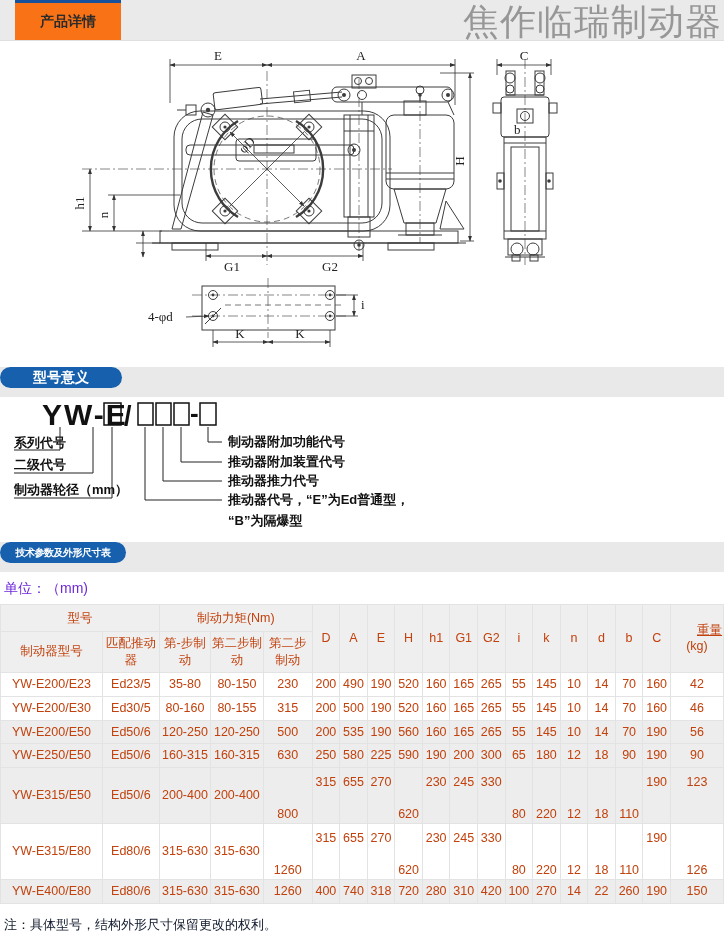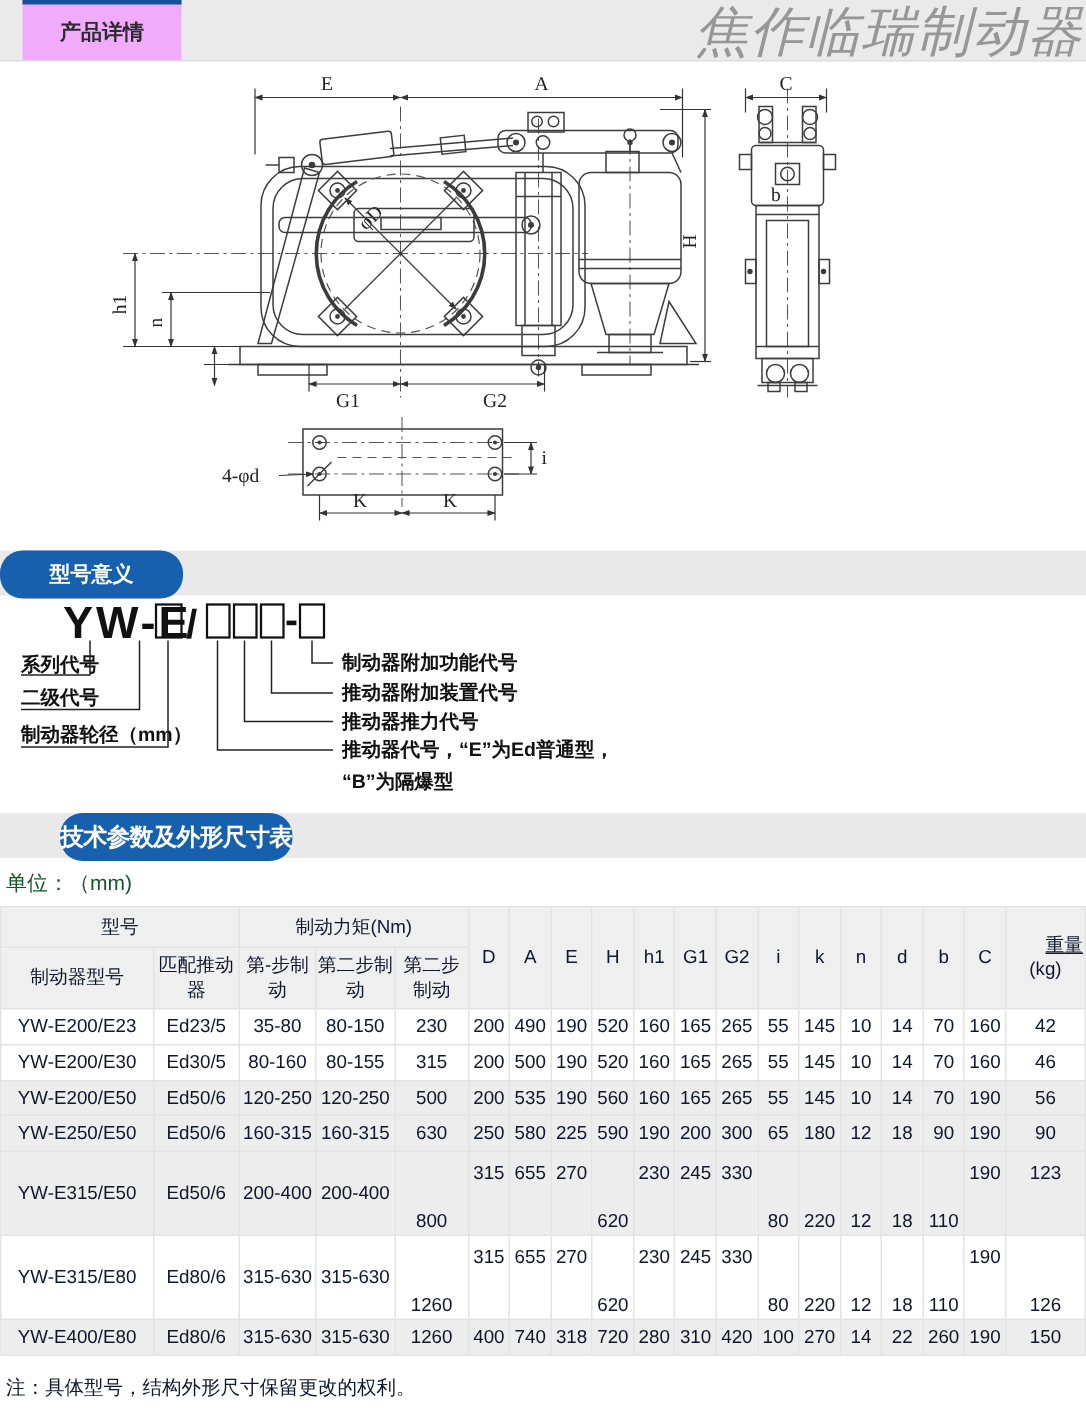--- a/index.html
+++ b/index.html
@@ -1,53 +1,53 @@
 <!DOCTYPE html>
 <html><head>
 <meta charset="utf-8">
 <style>
   html,body{margin:0;padding:0;}
   body{width:724px;background:#fff;font-family:"Liberation Sans",sans-serif;color:#333;}
 
   
   .tabbar{position:relative;height:40px;background:#eaeaea;border-bottom:1px solid #e0e0e0;}
-  .tab{position:absolute;left:15px;top:0;width:106px;height:37px;background:#f0abfc;
+  .tab{position:absolute;left:15px;top:0;width:106px;height:37px;background:#f97316;
        border-top:3px solid #17519c;display:flex;align-items:center;justify-content:center;
        font-size:14px;font-weight:bold;color:#2b2b2b;}
   .watermark{position:absolute;right:2px;top:0;height:42px;line-height:44px;
        font-family:"DejaVu Serif",serif;font-size:36px;color:#8f8f8f;white-space:nowrap;
-       letter-spacing:1px;opacity:.9;font-style:italic;}
+       letter-spacing:1px;opacity:.9;}
 
   
   .drawing{margin-top:4px;height:322px;}
   .mech{stroke:#3c3c3c;stroke-width:1;fill:none;}
   .mech2{stroke:#3c3c3c;stroke-width:2.4;fill:none;}
   .dim{stroke:#333;stroke-width:.8;fill:none;}
   .cl{stroke:#555;stroke-width:.7;fill:none;stroke-dasharray:10 3 2 3;}
   .dash{stroke:#555;stroke-width:.8;fill:none;stroke-dasharray:6 4;}
   .dimtext{font-family:"Liberation Serif",serif;font-size:13px;fill:#222;}
   .fillg{fill:#3c3c3c;stroke:none;}
 
   
   .section-bar{height:30px;background:#e9e9e9;display:flex;}
-  .section-title{min-width:122px;height:32px;background:#1660ae;color:#fff;font-size:14px;
+  .section-title{min-width:122px;height:21px;background:#1660ae;color:#fff;font-size:14px;
        font-weight:bold;display:flex;align-items:center;justify-content:center;white-space:nowrap;border-radius:15px;}
-  .section-title.tight{min-width:126px;font-size:16px;letter-spacing:-.5px;margin-left:40px;}
+  .section-title.tight{min-width:126px;font-size:10px;letter-spacing:-.5px;}
 
   .model-svg{display:block;height:145px;}
   .mlabel{font-size:13px;font-weight:bold;fill:#111;font-family:"Liberation Sans",sans-serif;}
   .mcode{font-weight:bold;fill:#111;font-family:"Liberation Sans",sans-serif;}
   .mline{stroke:#222;stroke-width:1;fill:none;}
   .mbox{stroke:#111;stroke-width:1.5;fill:none;}
 
-  .unit{color:#14532d;font-size:14px;margin:8px 0 6px 4px;}
+  .unit{color:#6d28d9;font-size:14px;margin:8px 0 6px 4px;}
   .note{color:#0f172a;font-size:13px;margin:12px 0 8px 4px;}
 
   
-  table{width:724px;border-collapse:collapse;table-layout:fixed;font-size:12.5px;color:#0f172a;line-height:1.35;}
+  table{width:724px;border-collapse:collapse;table-layout:fixed;font-size:12.5px;color:#c2410c;line-height:1.35;}
   th,td{border:1px solid #e3e3e3;font-weight:normal;text-align:center;padding:3px 1px;vertical-align:middle;}
   thead th{background:#efefef;}
   thead tr:first-child th.grp{height:20px;}
   tr.shaded td{background:#ededed;}
   tr.stag td{height:46px;}
   td.low{vertical-align:bottom;padding-bottom:0;}
   td.top{vertical-align:top;padding-top:6px;}
   .wtop{text-decoration:underline;text-align:right;}
 </style>
 </head>

